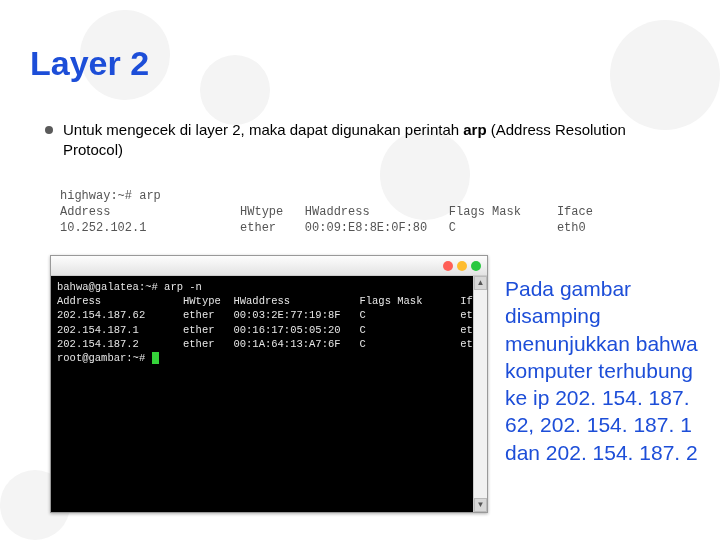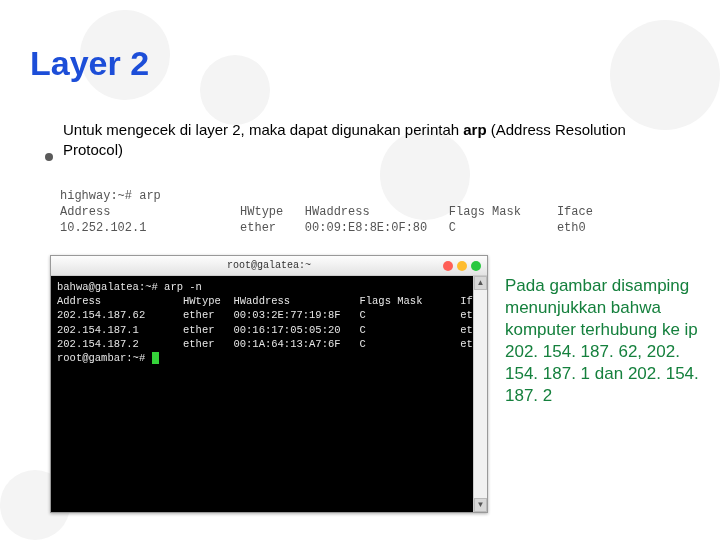--- a/index.html
+++ b/index.html
@@ -30,21 +30,21 @@
     font-weight: bold;
     color: #1d4ed8;
     margin-top: 19px;
   }
   .bullet-row {
     position: absolute;
     left: 45px;
     top: 120px;
     right: 30px;
     display: flex;
-    align-items: flex-end;
+    align-items: flex-start;
     gap: 10px;
   }
   .bullet {
     width: 8px;
     height: 8px;
     border-radius: 50%;
     background: #5a5a5a;
     margin-top: 6px;
     flex-shrink: 0;
   }
@@ -152,23 +152,23 @@
   .sb-arrow.bottom {
     position: absolute;
     bottom: 0; left: 0; right: 0;
   }
 
   .side-note {
     position: absolute;
     left: 505px;
     top: 275px;
     right: 8px;
-    font-size: 17px;
+    font-size: 21px;
     line-height: 1.3;
-    color: #15803d;
+    color: #1d4ed8;
   }
 </style>
 </head>
 <body>
 
 <div class="bg-circle c1"></div>
 <div class="bg-circle c2"></div>
 <div class="bg-circle c3"></div>
 <div class="bg-circle c4"></div>
 <div class="bg-circle c5"></div>
@@ -181,21 +181,20 @@
     <span>Untuk mengecek di layer 2, maka dapat digunakan perintah </span><span class="cmd">arp</span><span> (Address Resolution Protocol)</span>
   </div>
 </div>
 
 <div class="arp-output"><span>highway:~# arp</span>
 <span>Address                  HWtype   HWaddress           Flags Mask     Iface</span>
 <span>10.252.102.1             ether    00:09:E8:8E:0F:80   C              eth0</span></div>
 
 <div class="term-window">
   <div class="term-titlebar">
-    <span class="title-text">root@galatea:~</span>
     <div class="traffic">
       <span class="tl-r"></span>
       <span class="tl-y"></span>
       <span class="tl-g"></span>
     </div>
   </div>
   <div class="term-body"><span>bahwa@galatea:~# arp -n</span>
 <span>Address             HWtype  HWaddress           Flags Mask      Iface</span>
 <span>202.154.187.62      ether   00:03:2E:77:19:8F   C               eth0</span>
 <span>202.154.187.1       ether   00:16:17:05:05:20   C               eth0</span>

